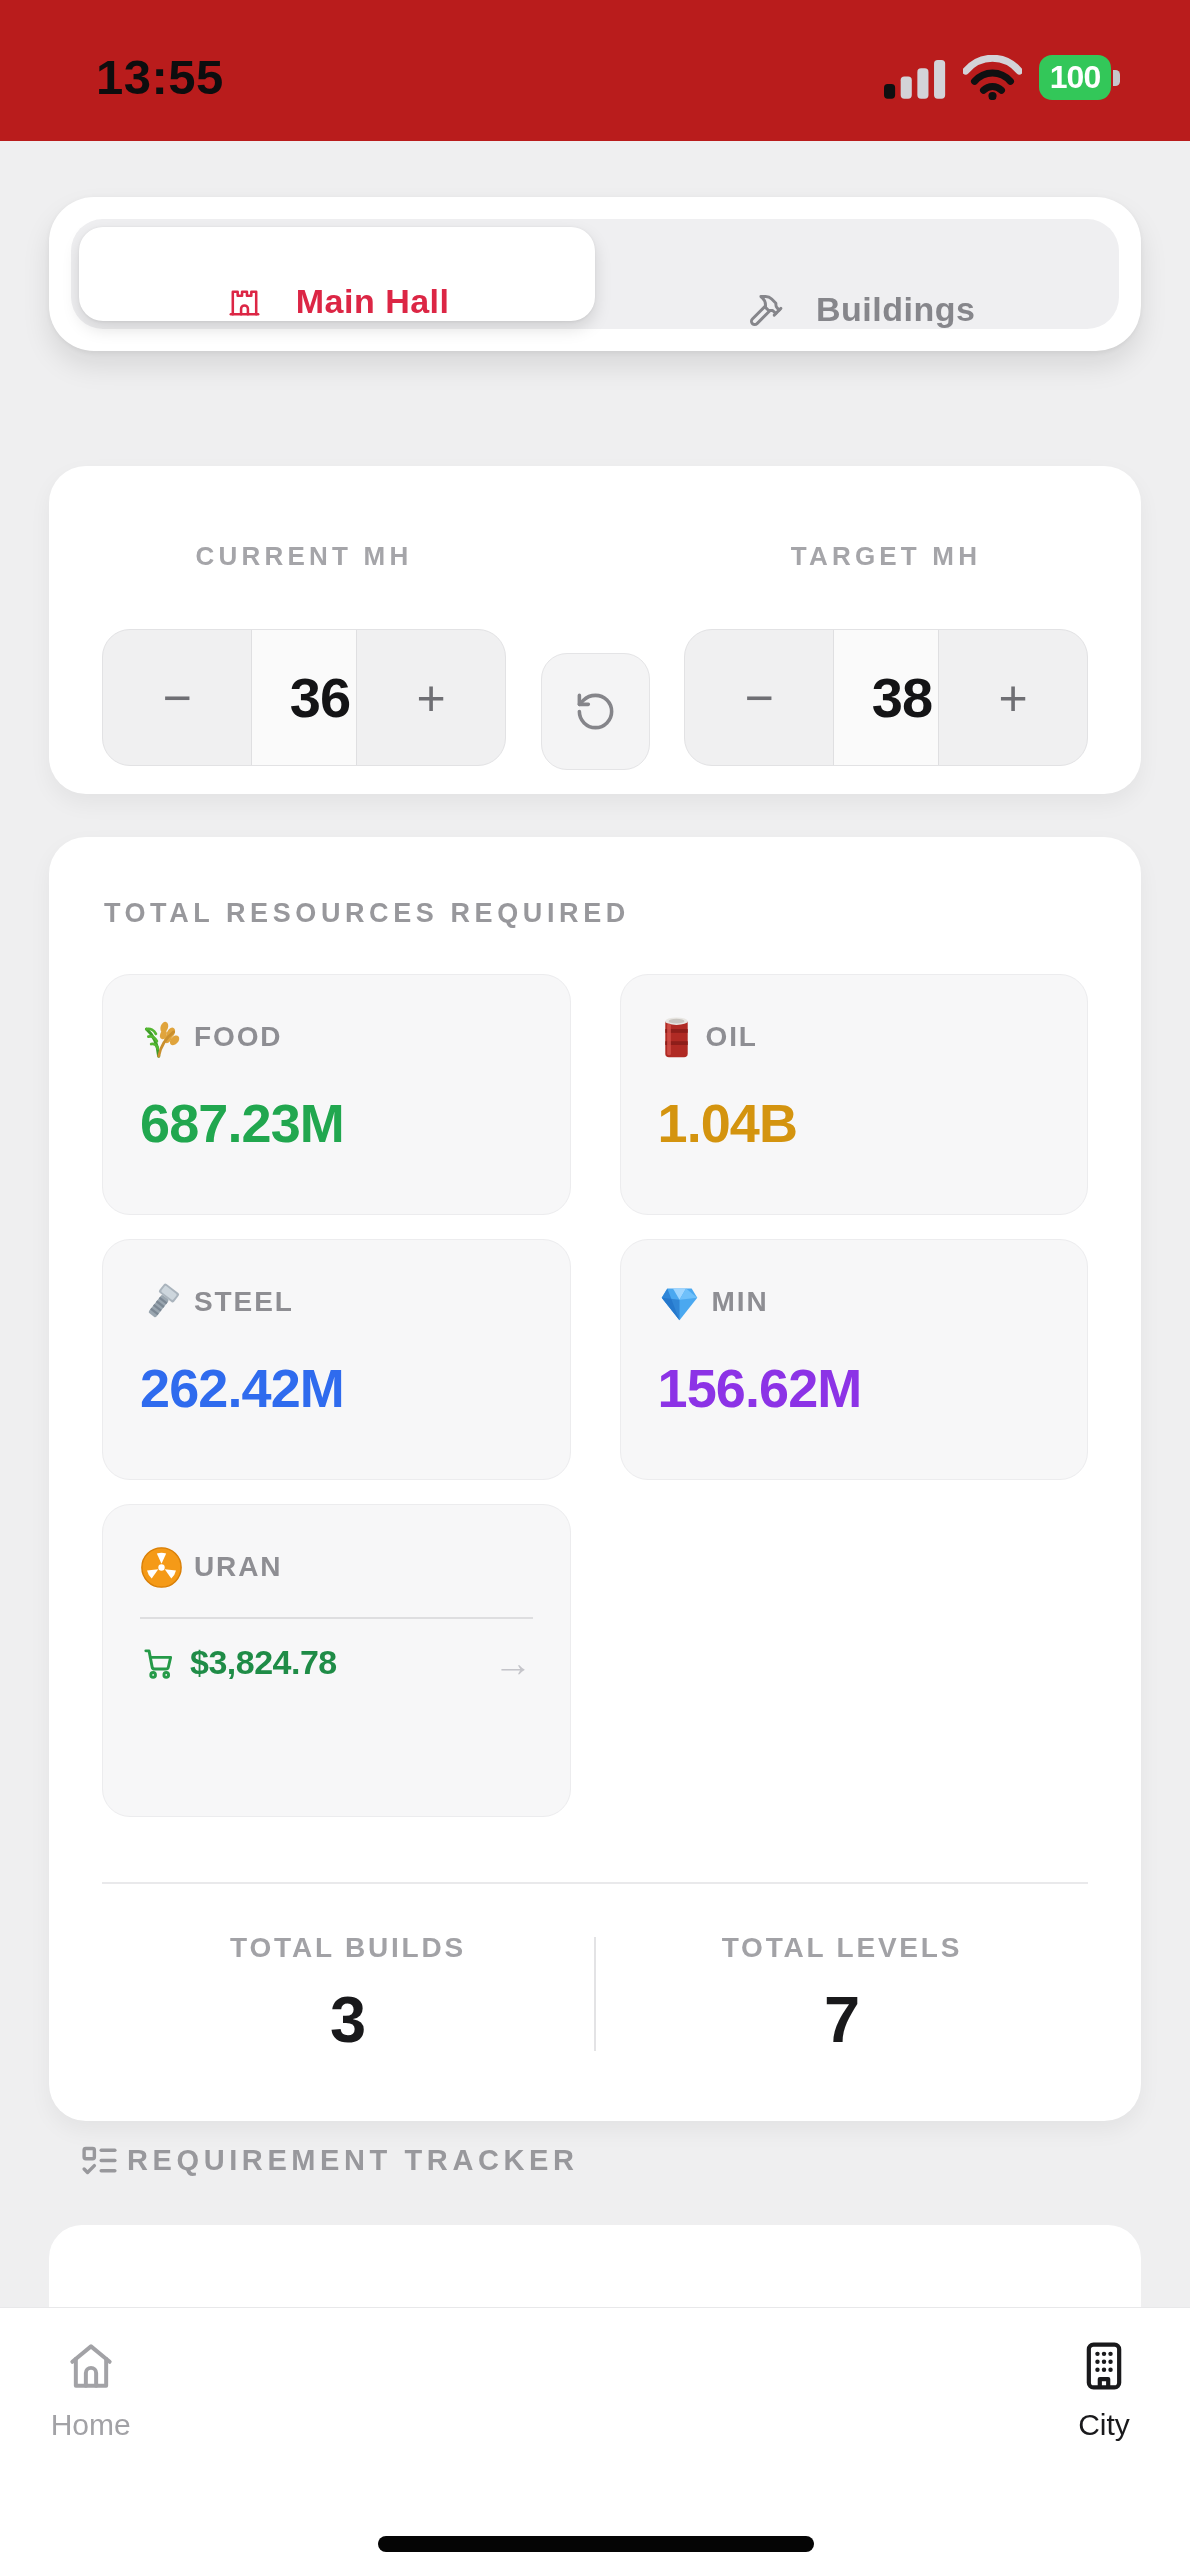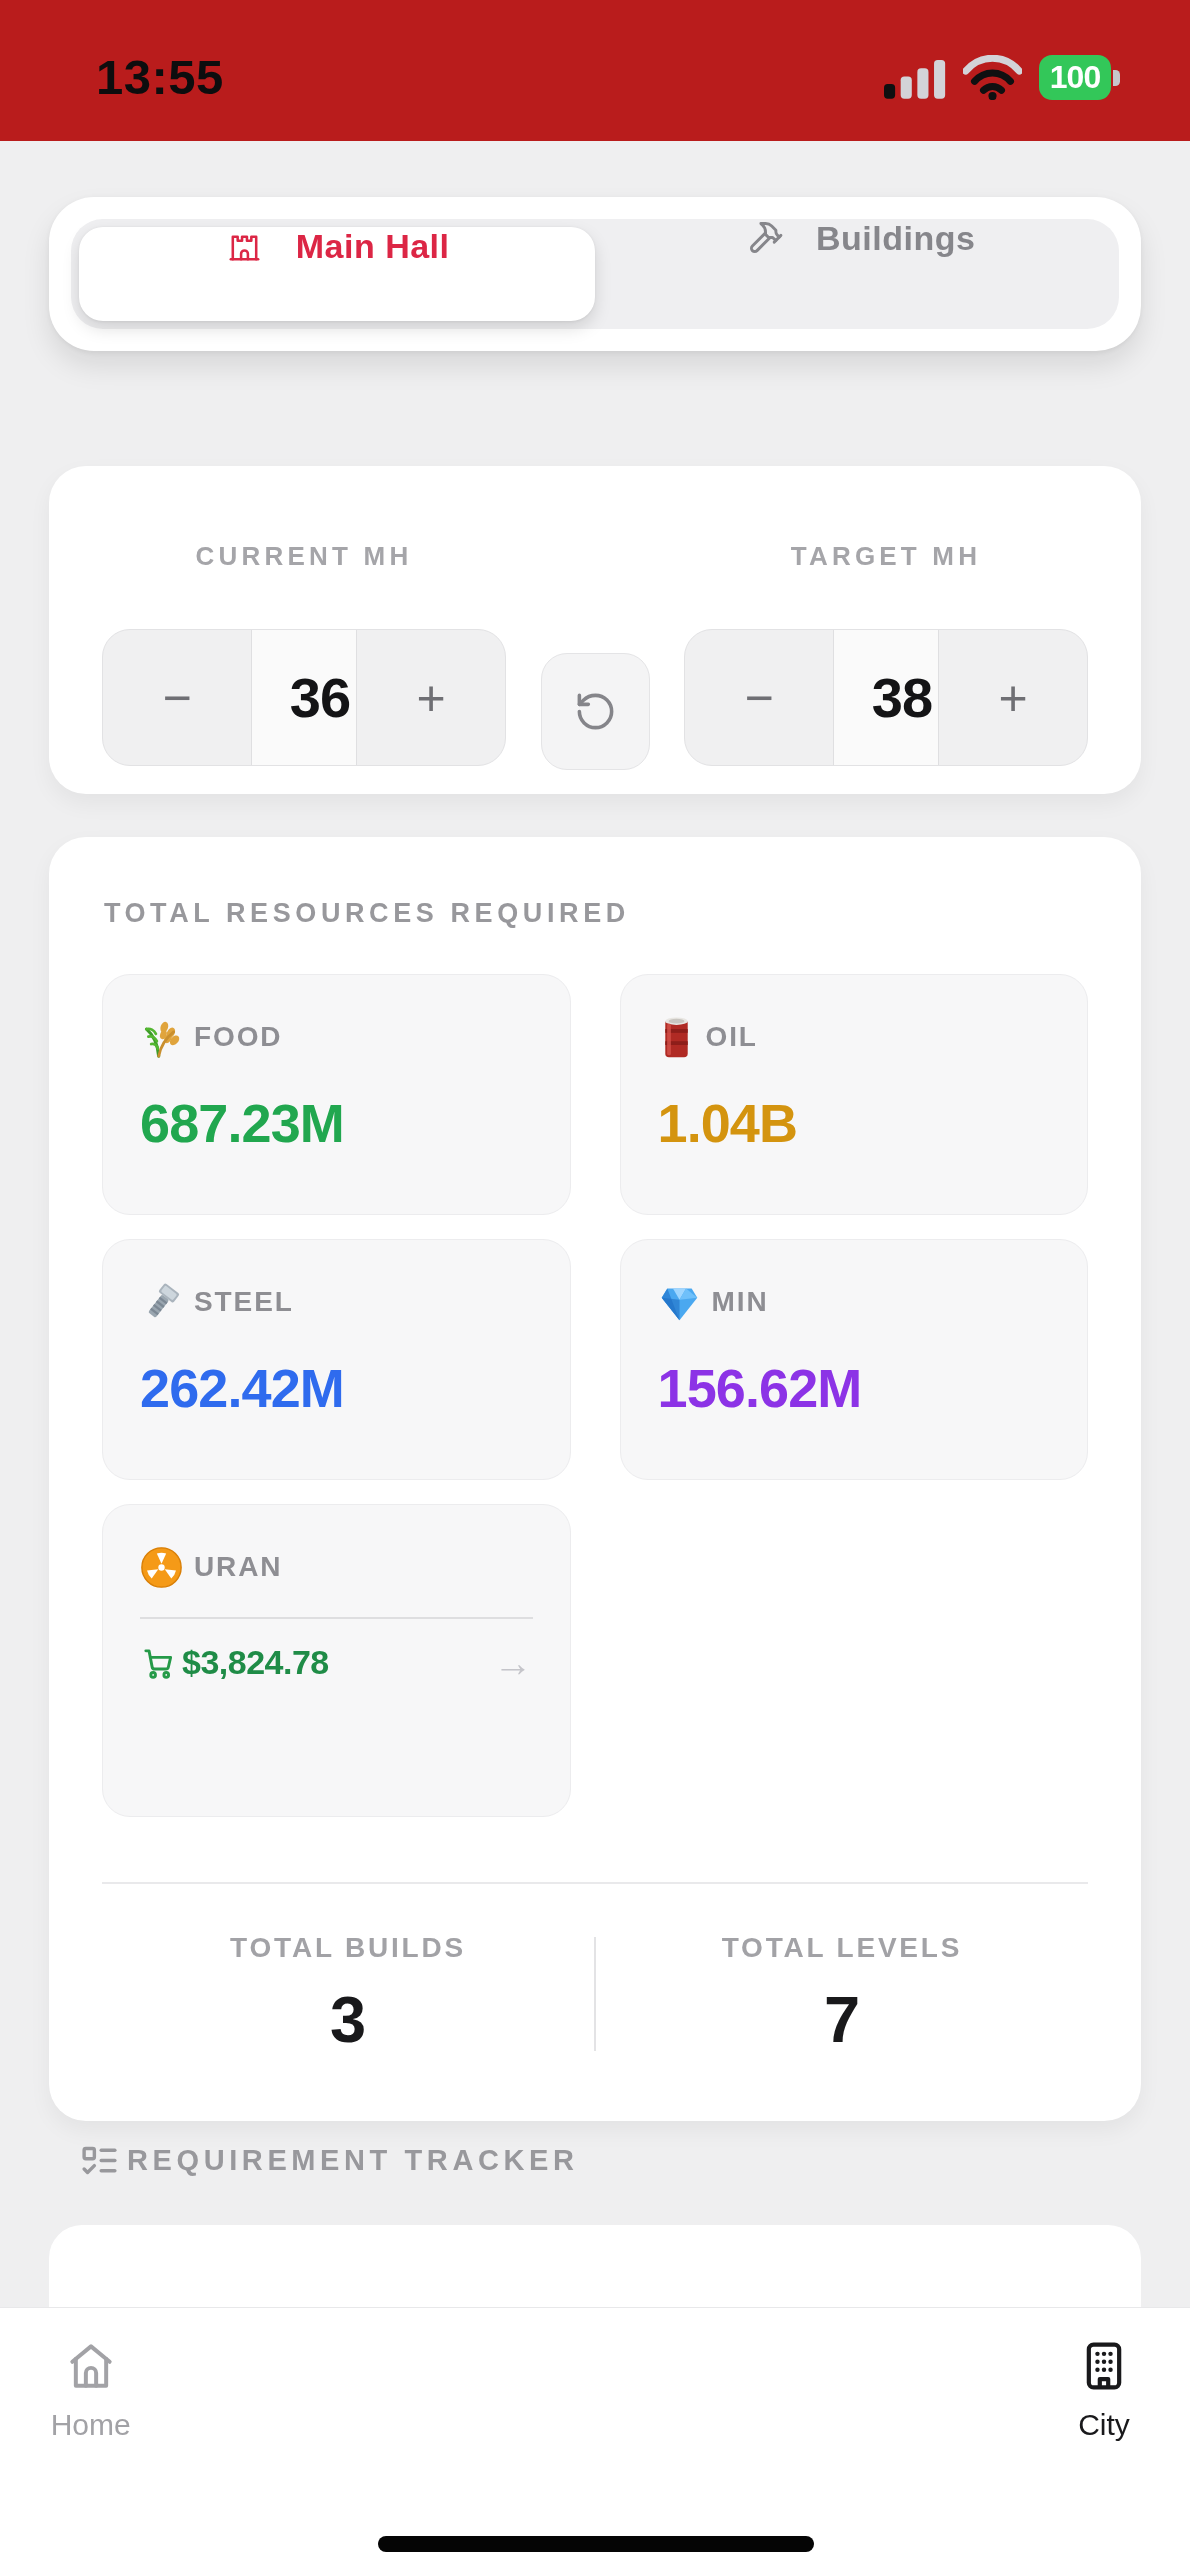--- a/index.html
+++ b/index.html
@@ -24,21 +24,21 @@
   .battery span{color:#ffffff;font-size:32px;font-weight:700;letter-spacing:-0.9px;}
   
   .tab-shell{
     position:absolute;left:49px;top:197px;width:1092px;height:154px;background:#ffffff;
     border-radius:45px;box-shadow:0 15px 28px rgba(0,0,0,.10),0 1.9px 5.6px rgba(0,0,0,.05);
   }
   .tab-track{
     position:absolute;left:22px;right:22px;top:22px;bottom:22px;background:#efeff1;
     border-radius:32px;display:flex;
   }
-  .tab{flex:1;display:flex;align-items:flex-start;justify-content:center;gap:32px;cursor:default;}
+  .tab{flex:1;display:flex;align-items:flex-end;justify-content:center;gap:32px;cursor:default;}
   .tab.active{
     margin:8.3px;background:#ffffff;border-radius:24px;
     box-shadow:0 7.4px 16.7px rgba(0,0,0,.13),0 0.9px 2.8px rgba(0,0,0,.06);
   }
   .tab.active .tab-label{color:#dc2645;font-weight:700;}
   .tab-label{font-size:34px;font-weight:700;color:#86868b;letter-spacing:0.5px;}
   
   .card{background:#ffffff;border-radius:37px;box-shadow:0 9.3px 22px rgba(0,0,0,.05);margin-top:27px;}
   .mh-card{
     position:absolute;left:49px;top:439px;width:1092px;height:328px;
@@ -66,21 +66,21 @@
   .res-grid{display:grid;grid-template-columns:1fr 1fr;column-gap:49px;row-gap:24px;align-items:start;}
   .res-item{
     background:#f7f7f8;border:1.9px solid #ececee;border-radius:28px;
     height:241px;padding:41px 37px 0;
   }
   .res-item.tall{height:313px;}
   .res-head{display:flex;align-items:center;gap:11px;}
   .res-label{font-size:28px;font-weight:700;color:#8e8e93;letter-spacing:1.9px;}
   .res-value{margin-top:33px;font-size:54px;font-weight:800;letter-spacing:-0.9px;}
   .res-divider{height:1.9px;background:#dedee0;margin-top:28px;}
-  .price-row{display:flex;align-items:center;gap:7px;margin-top:24px;}
+  .price-row{display:flex;align-items:center;gap:15px;margin-top:24px;}
   .price-text{font-size:34px;font-weight:700;color:#1f8c47;letter-spacing:-0.5px;}
   .go-arrow{margin-left:auto;color:#c5c5ca;font-size:39px;line-height:1;}
   .totals-divider{height:1.9px;background:#e9e9eb;margin-top:65px;}
   .totals{display:flex;margin-top:48px;}
   .totals-col{flex:1;text-align:center;}
   .v-divider{width:1.9px;background:#e3e3e5;margin:5.6px 0;}
   .totals-label{font-size:28px;font-weight:700;color:#a2a2a6;letter-spacing:2.8px;}
   .totals-value{margin-top:18.5px;font-size:65px;font-weight:800;color:#19191b;}
   
   .tracker-header{position:absolute;left:79px;top:2140px;display:flex;align-items:center;gap:7px;}

